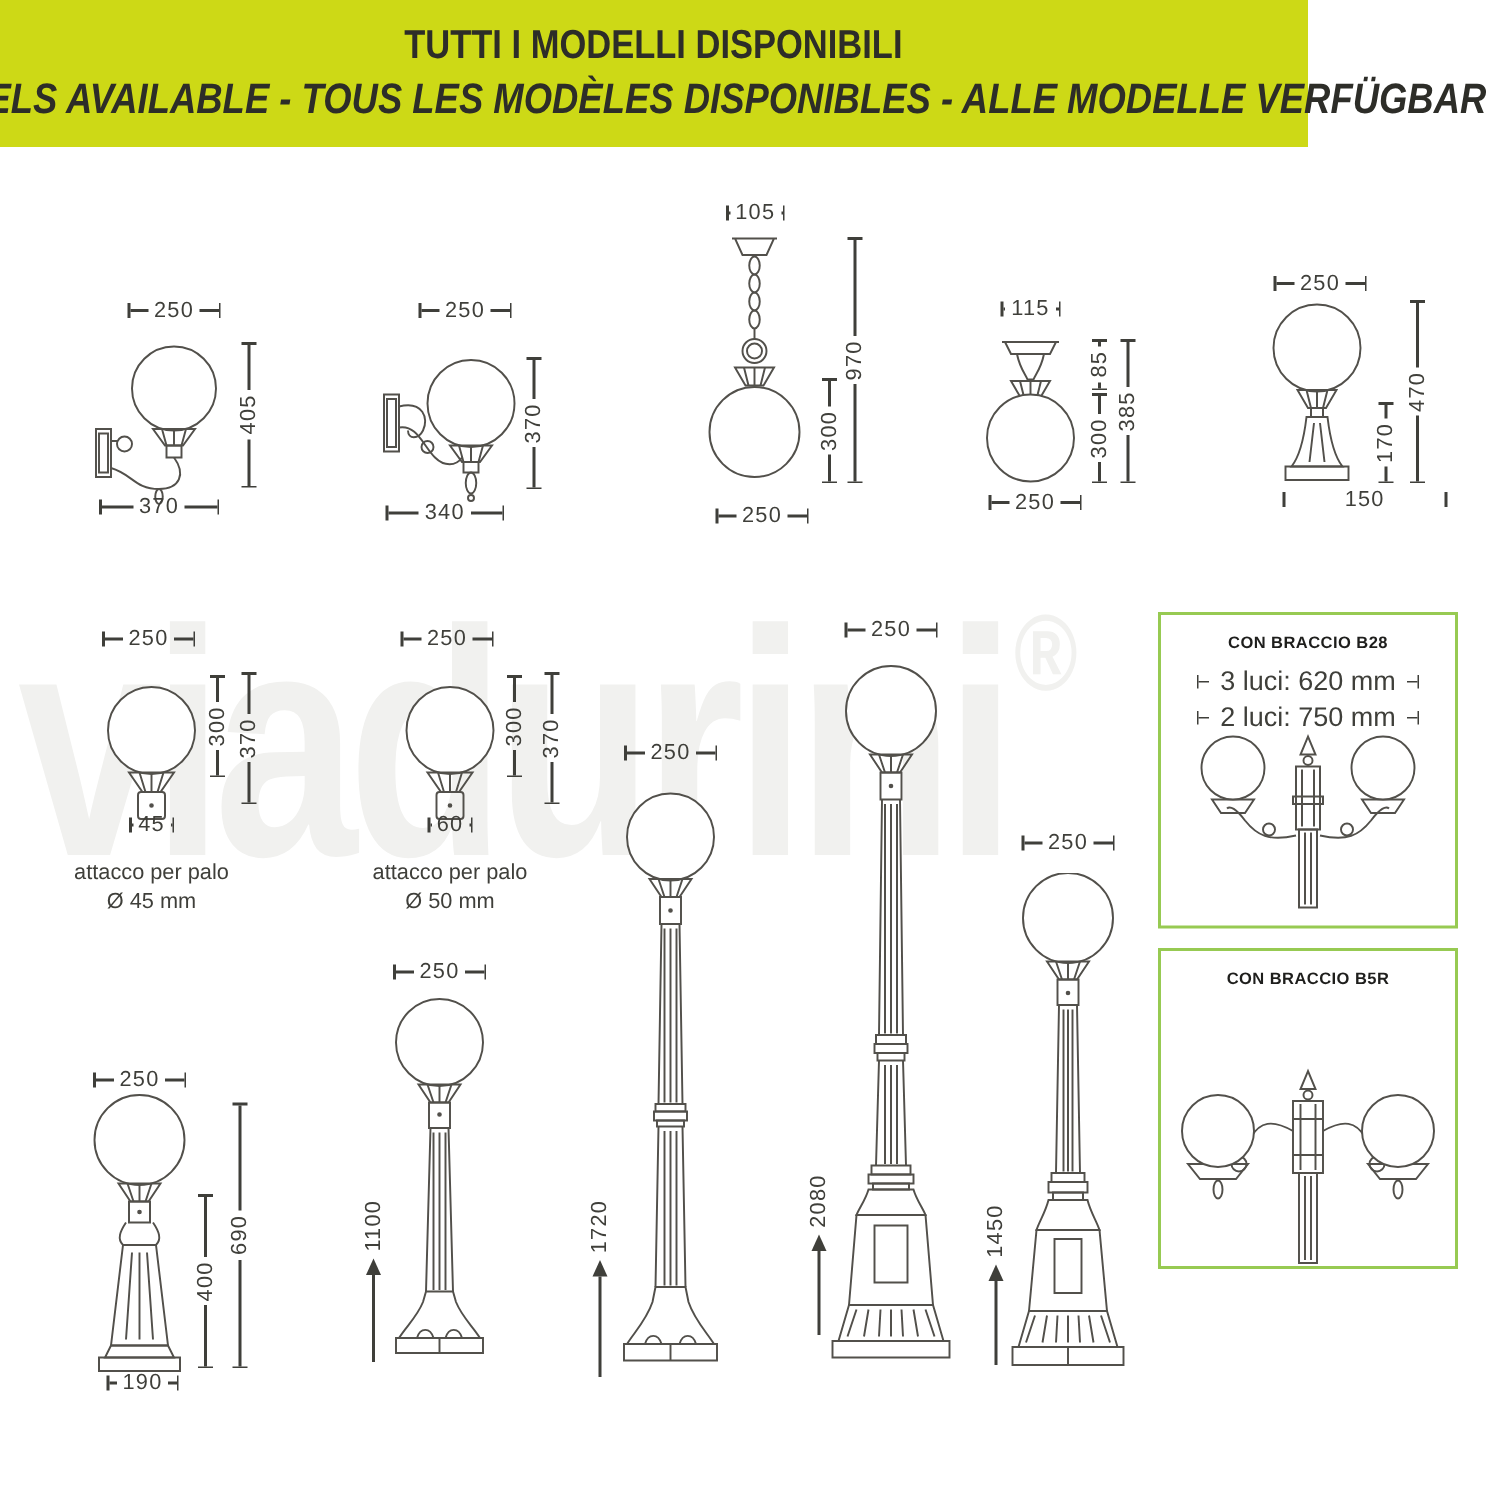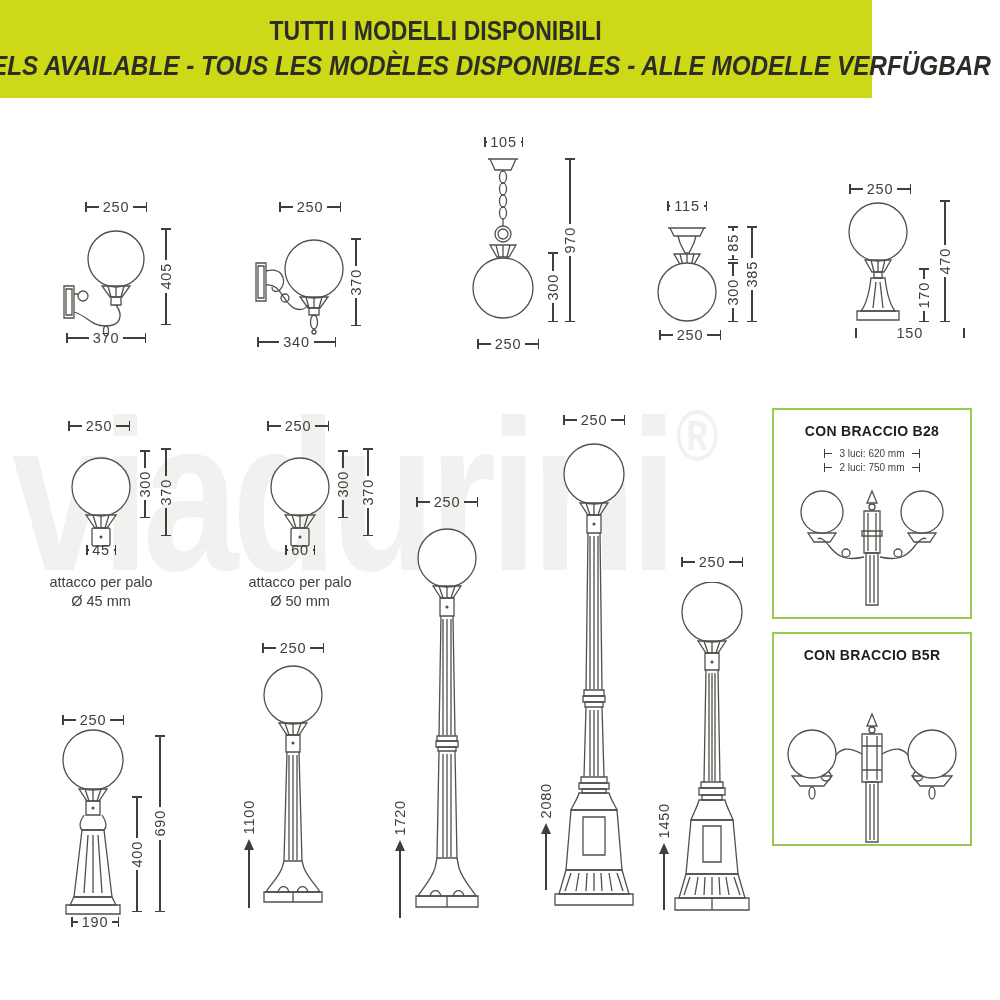--- a/index.html
+++ b/index.html
@@ -32,23 +32,23 @@
   .varrow .arr{width:0;height:0;border-left:5.5px solid transparent;border-right:5.5px solid transparent;
                border-bottom:11px solid #3f3f3a;flex:none;}
   .varrow .line{width:1.3px;background:#3f3f3a;flex:1;}
   .caption{position:absolute;font-size:14.5px;color:#3f3f3a;text-align:center;line-height:19px;z-index:2;}
   
   .fig{position:absolute;z-index:1;}
   .fig path,.fig circle,.fig rect,.fig line,.fig ellipse{vector-effect:non-scaling-stroke;}
   
   .braccio-box{position:absolute;left:772px;width:200px;border:2px solid #97ca52;box-sizing:border-box;
                background:transparent;z-index:1;}
-  .braccio-title{text-align:center;font-weight:bold;font-size:14px;color:#1e1e1c;margin-top:13px;letter-spacing:0.3px;}
+  .braccio-title{text-align:center;font-weight:bold;font-size:11px;color:#1e1e1c;margin-top:13px;letter-spacing:0.3px;}
   .braccio-opts{margin-top:9px;}
-  .braccio-opt{display:flex;align-items:center;justify-content:center;font-size:10px;color:#3f3f3a;margin-top:3px;}
+  .braccio-opt{display:flex;align-items:center;justify-content:center;font-size:18px;color:#3f3f3a;margin-top:3px;}
   .braccio-opt .tick{width:1.4px;height:9px;background:#3f3f3a;flex:none;}
   .braccio-opt .stub{width:7px;height:1.2px;background:#3f3f3a;flex:none;}
   .braccio-opt .lbl{padding:0 7px;white-space:nowrap;}
 </style>
 </head>
 <body>
 
 <div id="canvas">
 
   <div class="header">

